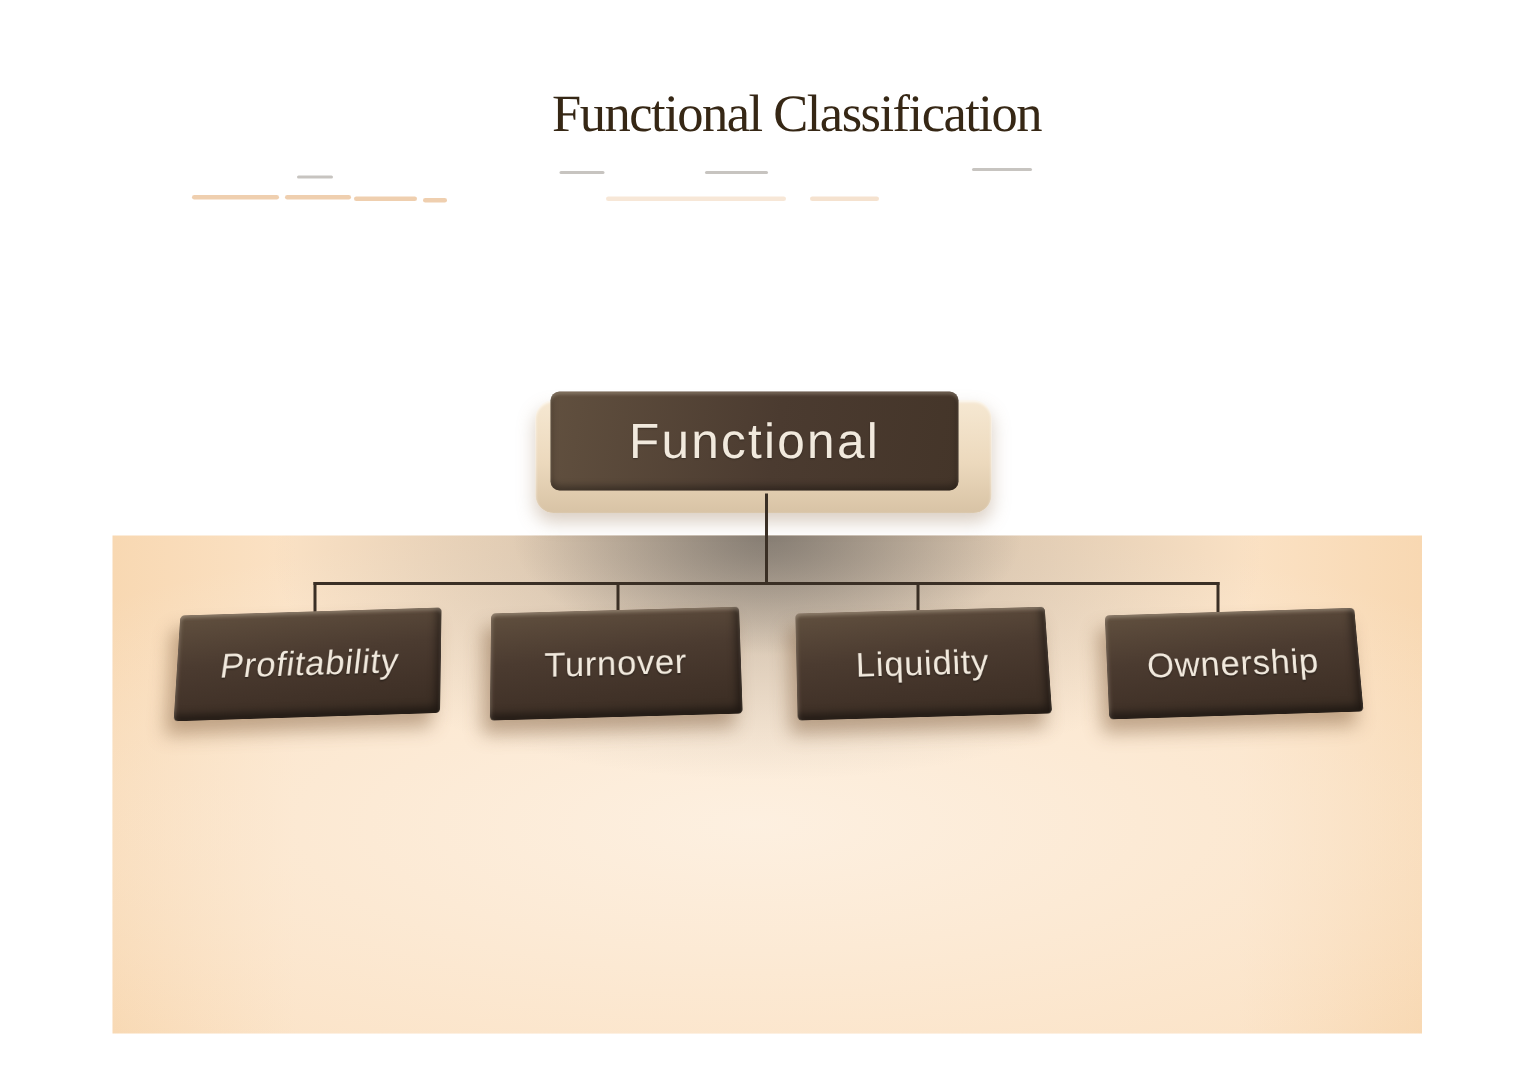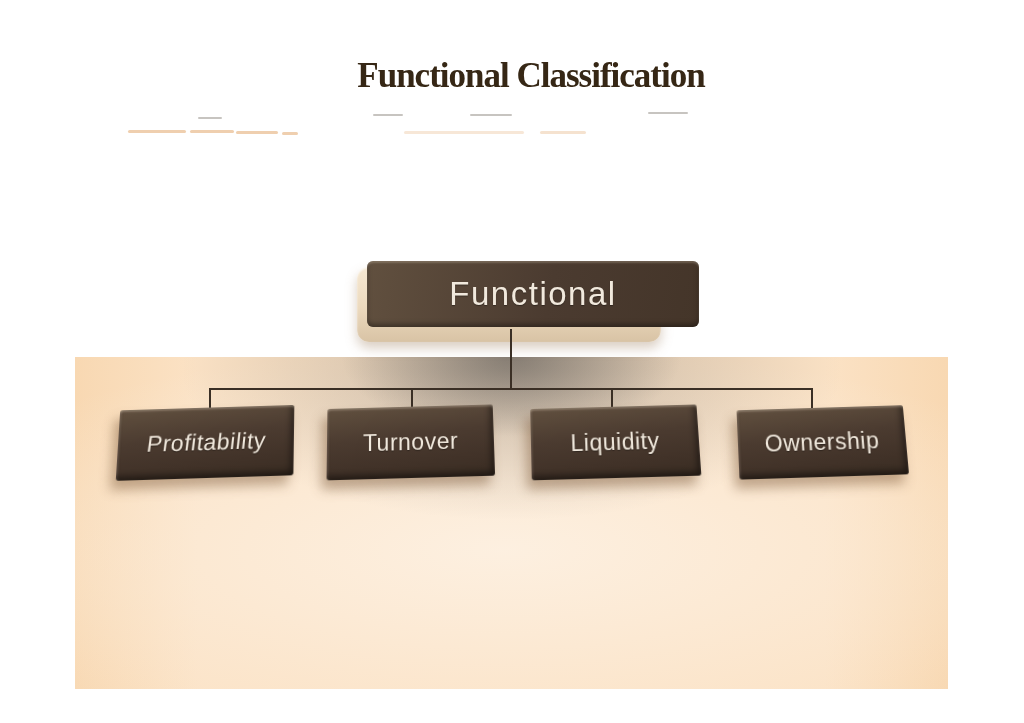--- a/index.html
+++ b/index.html
@@ -6,21 +6,21 @@
   .stage{
     position:relative;width:1024px;height:723px;overflow:hidden;
     background:#ffffff;
     font-family:"Liberation Sans", sans-serif;
   }
   
   .slide-title{
     position:absolute;left:0;top:56px;width:1024px;
     text-align:center;text-indent:38px;
     font-family:"Liberation Serif", serif;
-    font-size:35px;font-weight:700;letter-spacing:-1px;
+    font-size:35px;font-weight:400;letter-spacing:-1px;
     color:var(--title-text,#362715);
     margin:0;
   }
   
   .smudge{position:absolute;border-radius:2px;}
   .smudge.gray{height:2px;background:rgba(130,124,116,0.45);}
   .smudge.tan{height:3px;background:rgba(225,168,110,0.55);}
   
   .panel{
     position:absolute;left:75px;top:357px;width:873px;height:332px;
@@ -40,21 +40,21 @@
   .drop2{left:611px;top:388px;height:19px;z-index:2;}
   .drop3{left:811px;top:388px;height:21px;z-index:2;}
   
   .root-tray{
     position:absolute;left:357px;top:267px;width:304px;height:75px;
     border-radius:12px;z-index:3;
     background:linear-gradient(180deg,var(--tray-light,#f6e8d2) 0%,#ecd9bd 55%,var(--tray-dark,#d8c3a5) 100%);
     box-shadow:0 6px 12px rgba(150,115,80,0.35), inset 0 1px 2px rgba(255,255,255,0.8);
   }
   .root-face{
-    position:absolute;left:367px;top:261px;width:332px;height:66px;
+    position:absolute;left:367px;top:261px;width:272px;height:66px;
     border-radius:6px;z-index:4;
     background:linear-gradient(100deg,var(--node-face-light,#61503f) 0%,var(--node-face,#4b3b30) 55%,#443529 100%);
     box-shadow:inset 0 2px 2px rgba(255,240,220,0.22), inset 0 -3px 5px rgba(0,0,0,0.35);
     display:flex;align-items:center;justify-content:center;
   }
   .root-label{
     color:var(--node-text,#f1e9dd);font-size:33px;font-weight:500;letter-spacing:1.5px;
     text-shadow:0 1px 1px rgba(0,0,0,0.35);
   }
   

